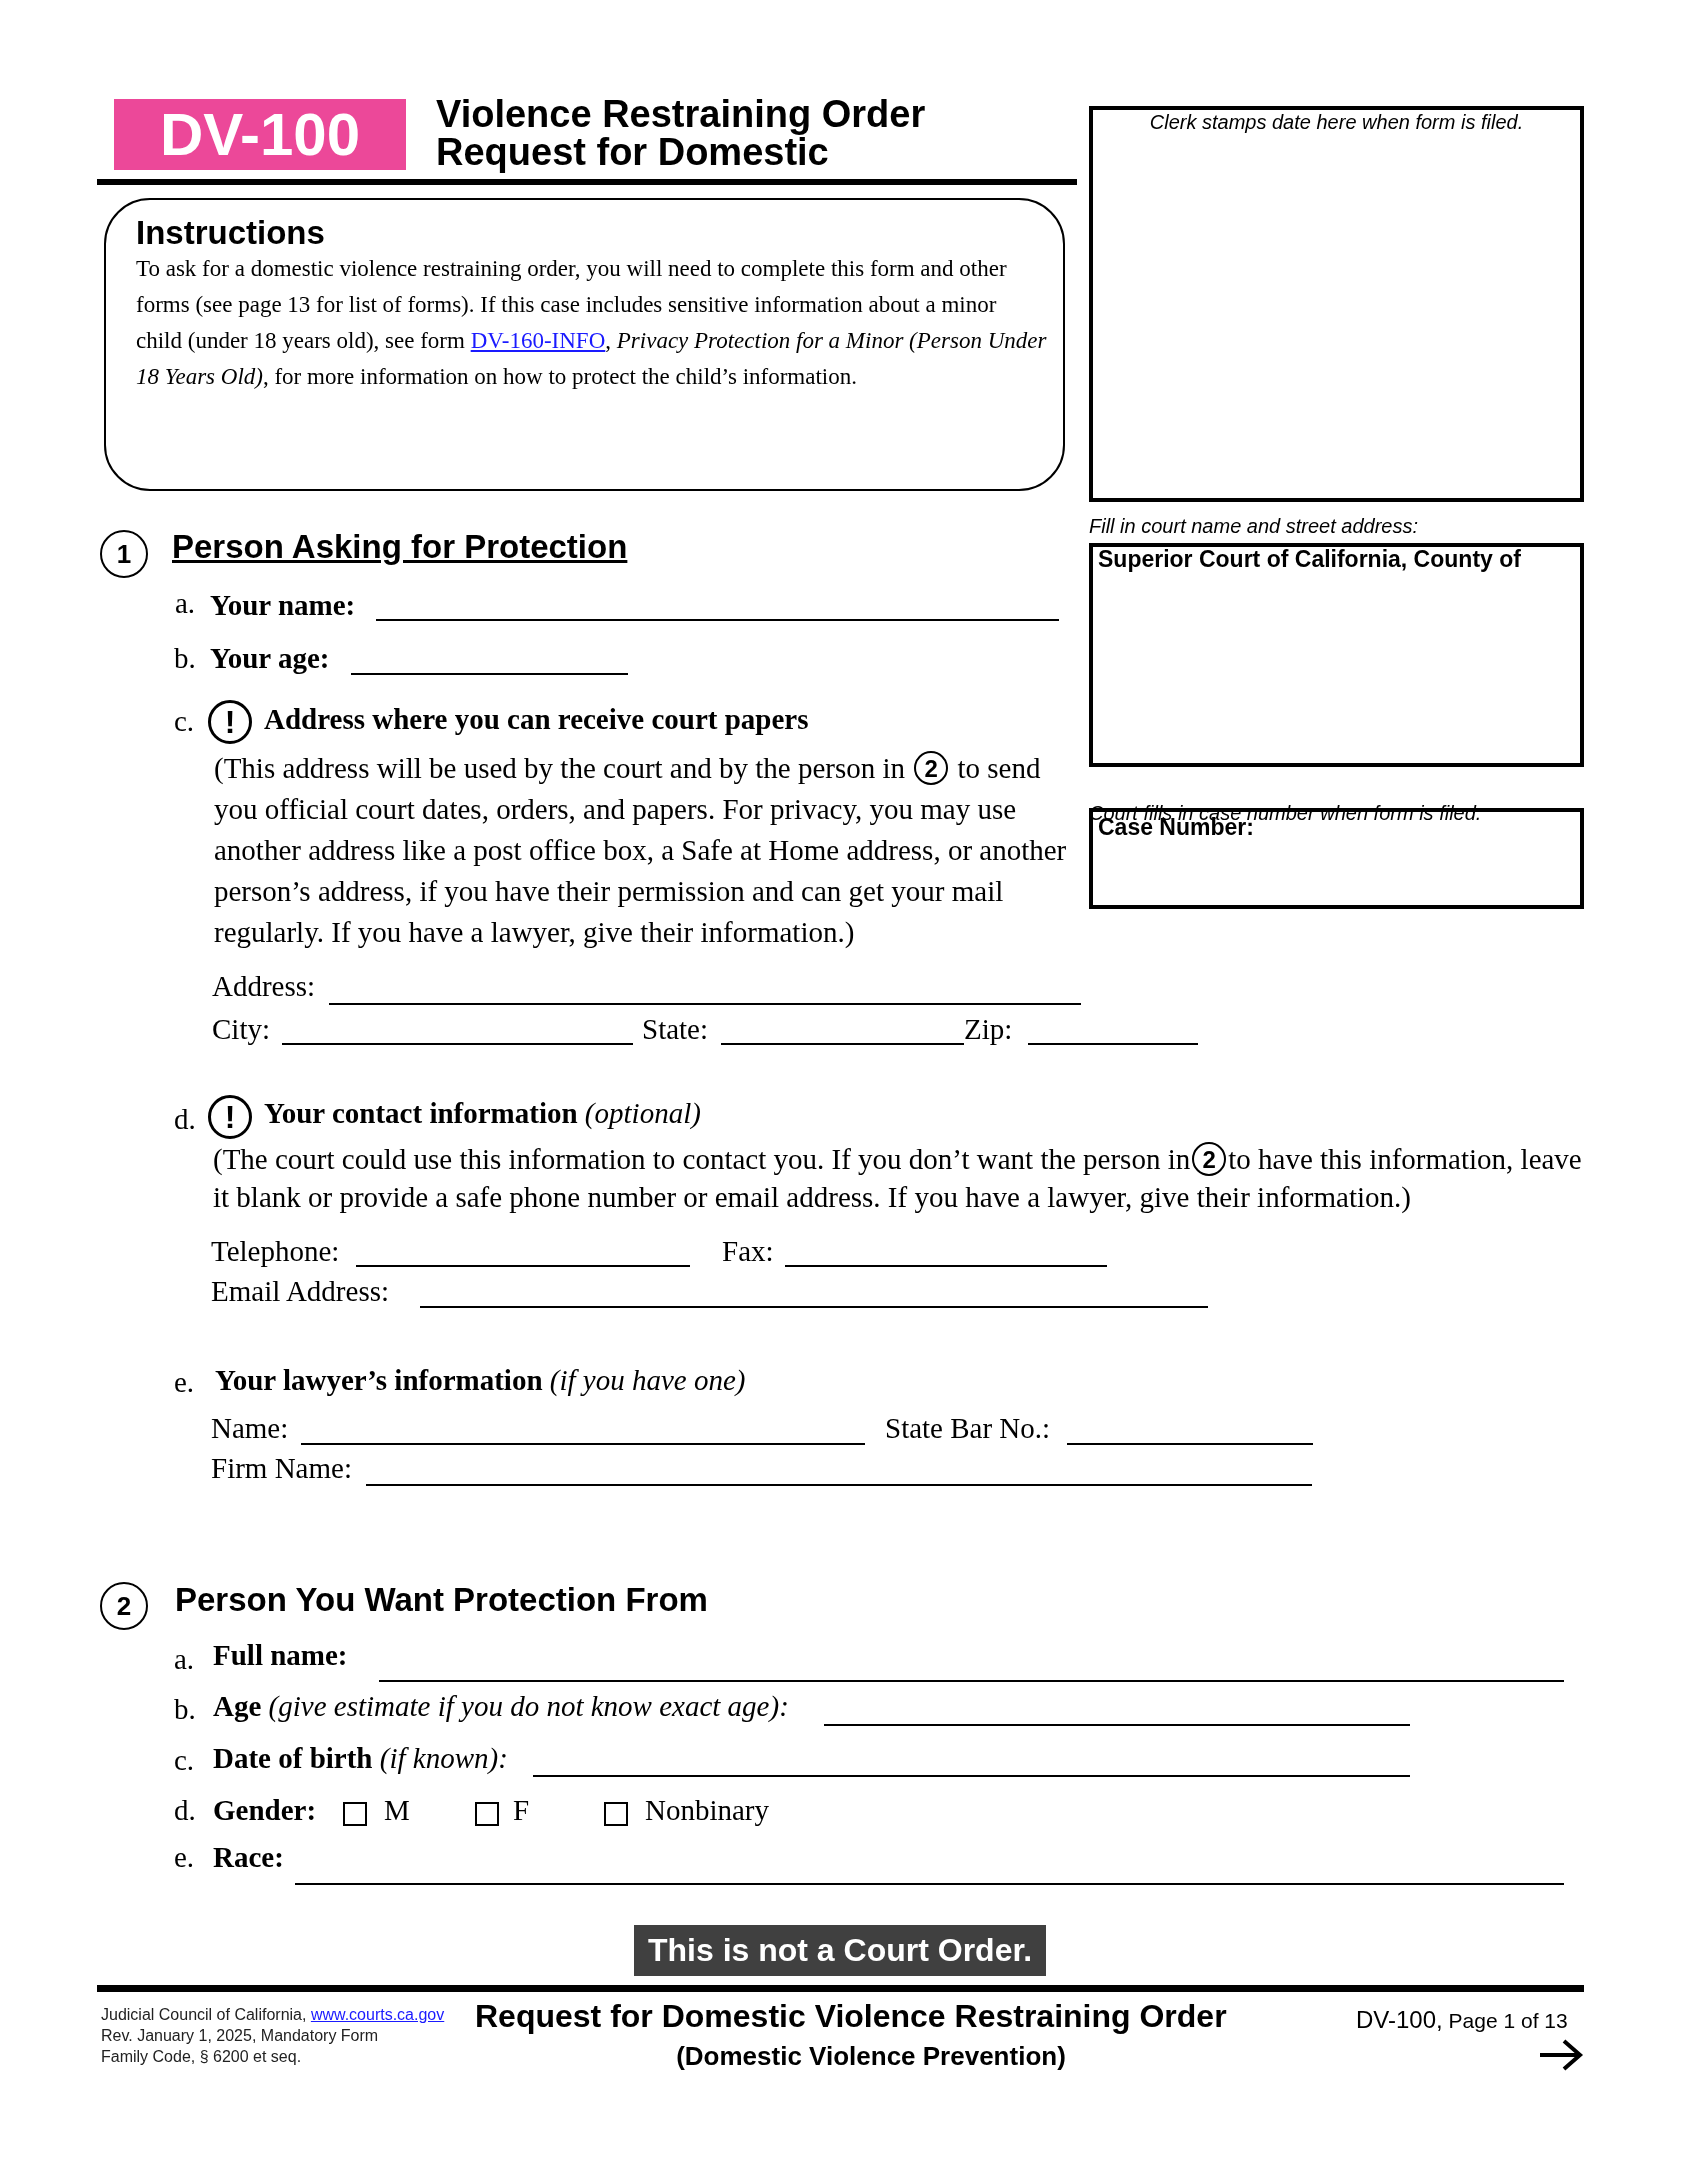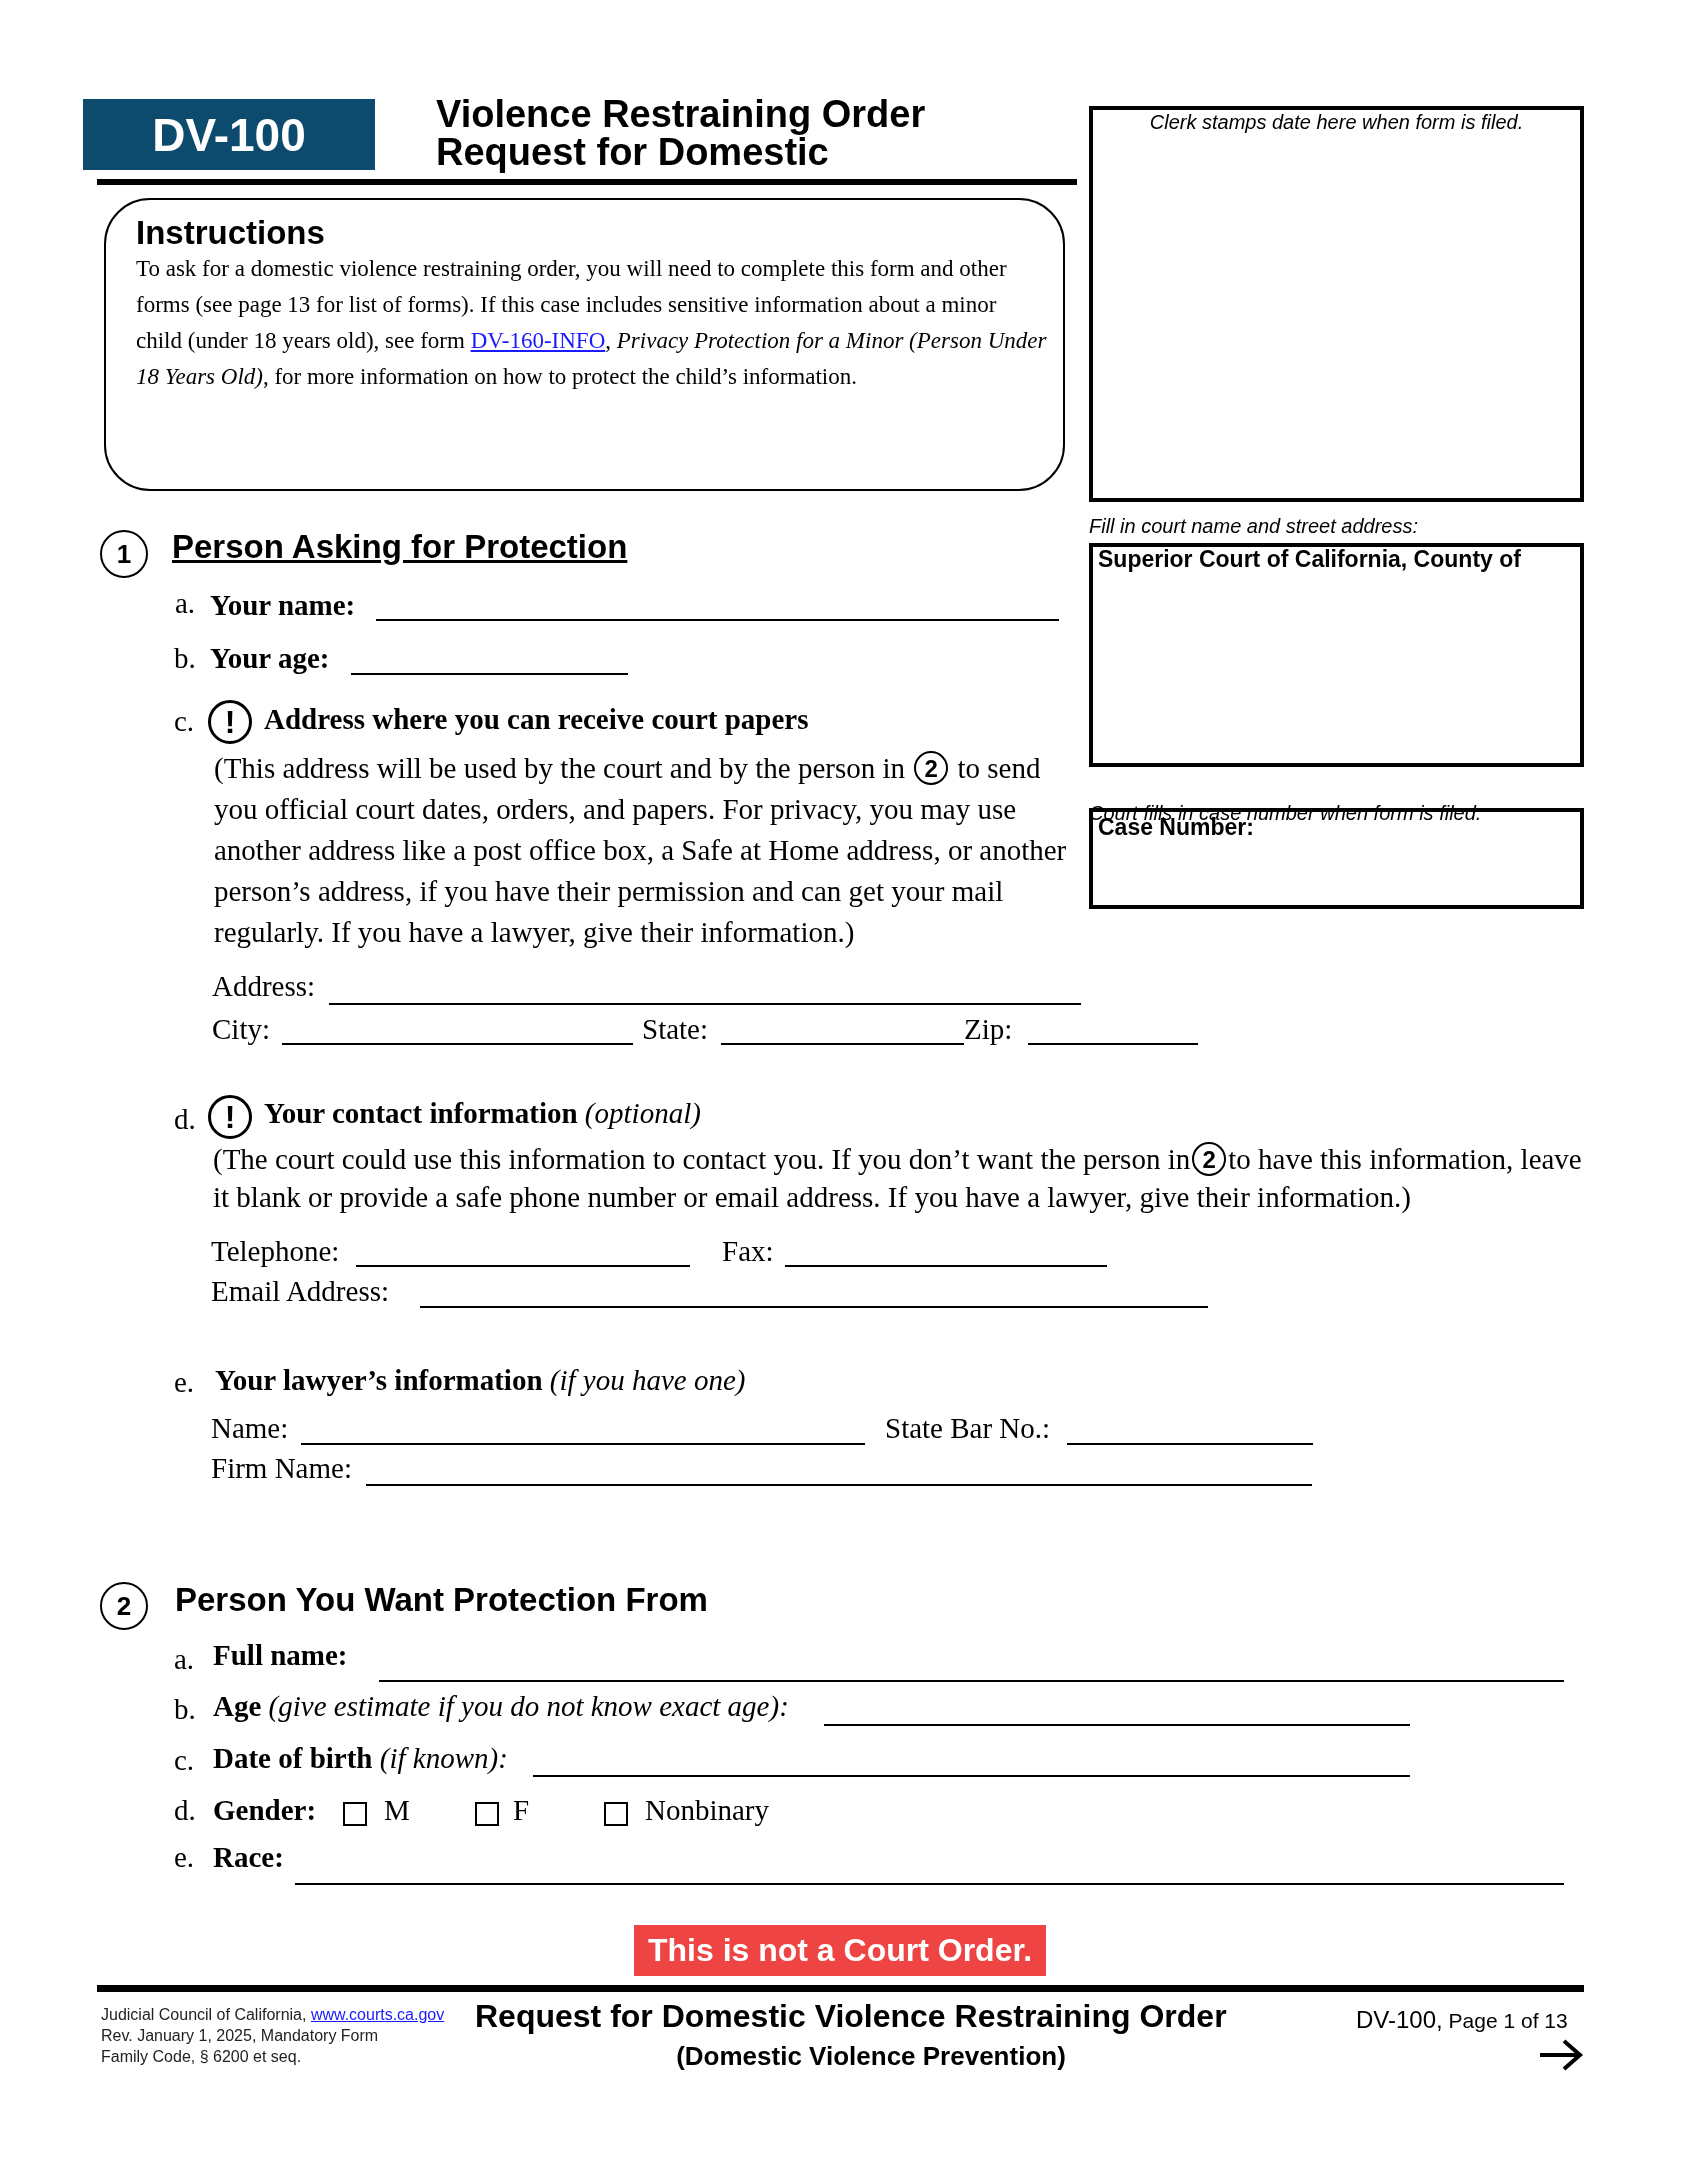--- a/index.html
+++ b/index.html
@@ -1,21 +1,21 @@
 <!DOCTYPE html>
 <html><head>
 <meta charset="utf-8">
 <style>
   html, body { margin:0; padding:0; background:#ffffff; }
   body { width:1683px; height:2178px; position:relative; overflow:hidden; color:#000; }
   .abs { position:absolute; }
   .sans { font-family:"Liberation Sans", sans-serif; }
   .serif { font-family:"Liberation Serif", serif; }
-  .form-id-box { left:83px; top:99px; width:292px; height:71px; background:#0c4a6e; color:#fff;
-    font-weight:bold; font-size:46px; display:flex; align-items:center; justify-content:center; letter-spacing:0px; }
+  .form-id-box { left:114px; top:99px; width:292px; height:71px; background:#ec4899; color:#fff;
+    font-weight:bold; font-size:60px; display:flex; align-items:center; justify-content:center; letter-spacing:0px; }
   .title { left:436px; top:95px; font-size:38px; line-height:38px; font-weight:bold; }
   .header-rule { left:97px; top:179px; width:980px; height:6px; background:#000; }
   .instr-box { left:104px; top:198px; width:961px; height:293px; border:2px solid #000; border-radius:46px; box-sizing:border-box; }
   .instr-title { left:136px; top:214px; font-size:33px; font-weight:bold; }
   .instr-text { left:136px; top:251px; width:911px; font-size:23px; line-height:36px; }
   .link { color:#1a1aff; text-decoration:underline; }
   .clerk-box { left:1089px; top:106px; width:495px; height:396px; border:4px solid #000; box-sizing:border-box; }
   .clerk-label { left:1089px; top:111px; width:495px; text-align:center; font-size:20px; font-style:italic; }
   .small-italic { font-size:20px; font-style:italic; }
   .court-box { left:1089px; top:543px; width:495px; height:224px; border:4px solid #000; box-sizing:border-box; }
@@ -28,21 +28,21 @@
   .lbl { font-size:29px; }
   .b { font-weight:bold; }
   .i { font-style:italic; }
   .line { height:0; border-bottom:2px solid #000; }
   .warn { width:44px; height:44px; border:3px solid #000; border-radius:50%; box-sizing:border-box;
     display:flex; align-items:center; justify-content:center; font-family:"Liberation Sans", sans-serif; font-weight:bold; font-size:32px; }
   .inline-circle { display:inline-flex; width:34px; height:34px; border:2px solid #000; border-radius:50%; box-sizing:border-box;
     align-items:center; justify-content:center; font-family:"Liberation Sans", sans-serif; font-weight:bold; font-size:24px; vertical-align:middle; margin:0 2px; position:relative; top:-3px; }
   .para { font-size:29px; line-height:41px; }
   .cb { width:24px; height:24px; border:2px solid #000; box-sizing:border-box; background:#fff; }
-  .not-order { left:634px; top:1925px; width:412px; height:51px; background:#ef4444; color:#fff; font-size:32px; font-weight:bold;
+  .not-order { left:634px; top:1925px; width:412px; height:51px; background:#404040; color:#fff; font-size:32px; font-weight:bold;
     display:flex; align-items:center; justify-content:center; }
   .footer-rule { left:97px; top:1985px; width:1487px; height:7px; background:#000; }
   .footer-left { left:101px; top:2004px; font-size:16px; line-height:21px; color:#222; }
   .footer-center { left:475px; top:1998px; width:792px; font-size:32px; font-weight:bold; }
   .footer-sub { left:475px; top:2041px; width:792px; font-size:26px; font-weight:bold; text-align:center; }
   .footer-right { left:1356px; top:2006px; font-size:22px; }
 </style>
 </head>
 <body>
 

